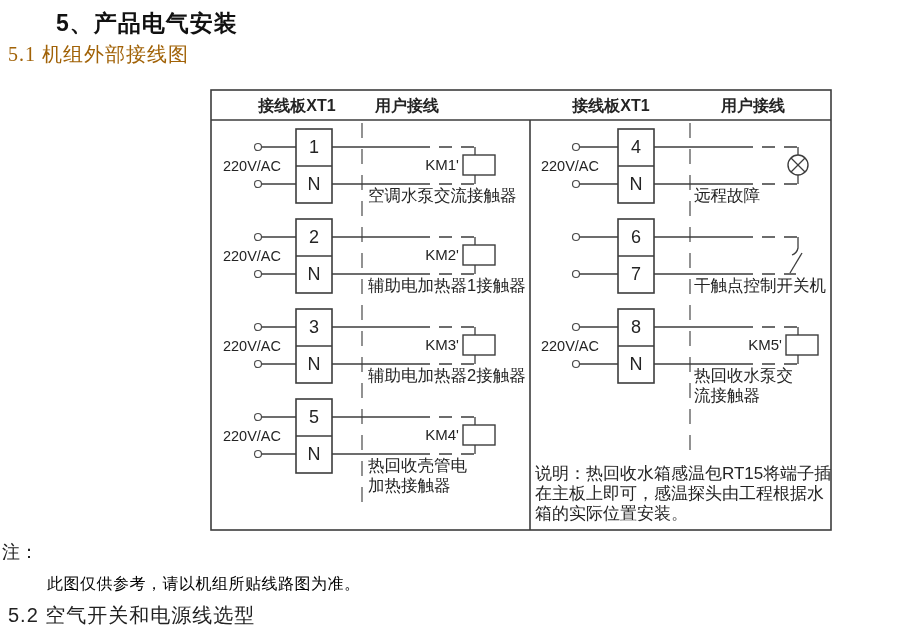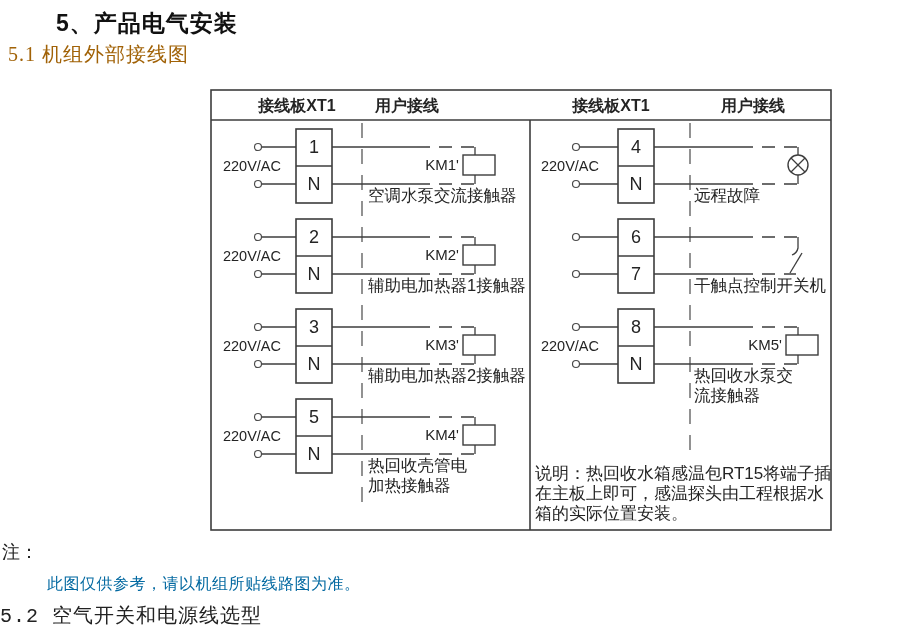--- a/index.html
+++ b/index.html
@@ -14,26 +14,26 @@
   }
   .doc-sub{
     left:8px;top:41px;font-size:20px;color:#a16207;
     font-family:"Liberation Serif",serif;letter-spacing:1px;
   }
   .note-label{
     left:2px;top:540px;font-size:18px;color:#222;
     font-family:"Liberation Serif",serif;
   }
   .note-body{
-    left:47px;top:574px;font-size:16px;color:#0369a1;
+    left:47px;top:574px;font-size:16px;color:#000000;
     font-family:"Liberation Serif",serif;letter-spacing:0.5px;
   }
   .doc-sub2{
-    left:0;top:602px;font-size:20px;color:#222;
-    font-family:Liberation Mono, monospace;letter-spacing:1px;
+    left:8px;top:602px;font-size:20px;color:#222;
+    font-family:Liberation Sans, sans-serif;letter-spacing:1px;
   }
   svg text{
     font-family:"Liberation Sans",sans-serif;
     fill:#242424;
   }
   .hdr{font-size:16px;font-weight:600;}
   .num{font-size:18px;}
   .volt{font-size:14.5px;}
   .km{font-size:15px;}
   .lbl{font-size:16.5px;}

